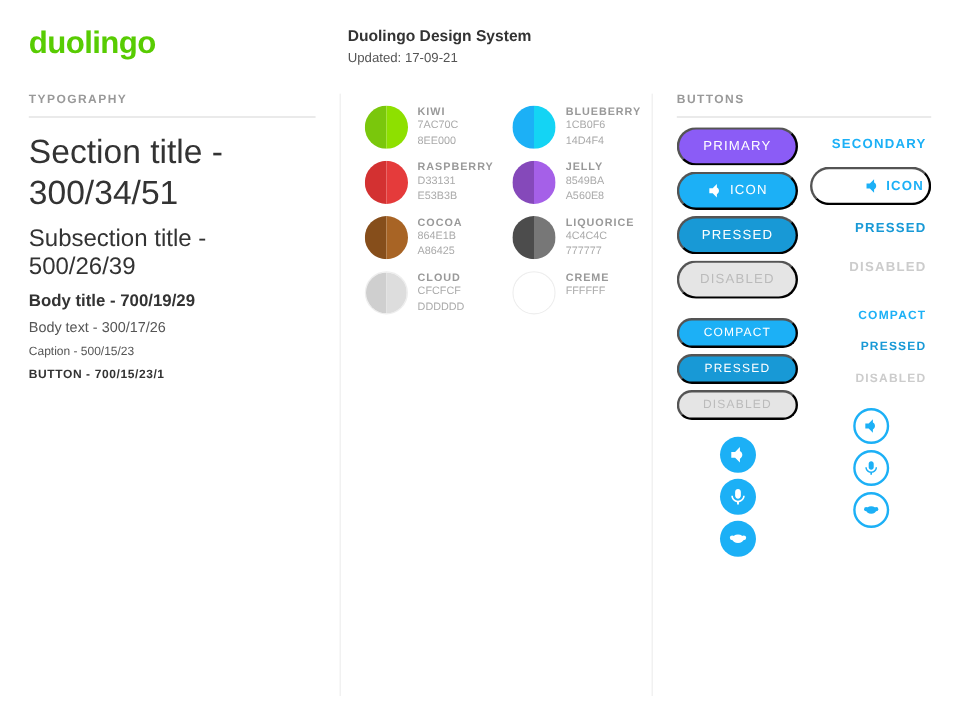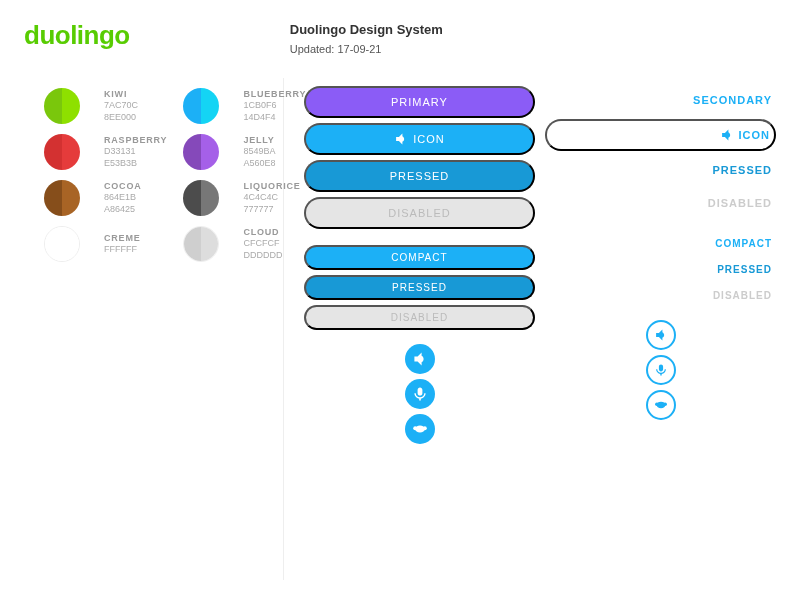--- a/index.html
+++ b/index.html
@@ -128,22 +128,21 @@
 
     
     .color-grid {
       display: grid;
       grid-template-columns: 1fr 1fr;
       gap: 10px 16px;
       margin-top: 10px;
     }
     .color-item {
       display: flex;
-      align-items: center;
-      gap: 24px;
+      gap: 8px;
     }
     .color-info .color-name {
       font-size: 9px;
       font-weight: 700;
       letter-spacing: 0.8px;
       color: #999;
       text-transform: uppercase;
     }
     .color-info .color-hex1,
     .color-info .color-hex2 {
@@ -370,20 +369,29 @@
       <span>duolingo</span>
     </div>
     <div class="header-info">
       <div class="title">Duolingo Design System</div>
       <div>Updated: 17-09-21</div>
     </div>
   </div>
 
   <div class="columns">
 
+    <div class="col-typography">
+      <div class="section-label">TYPOGRAPHY</div>
+      <div class="typo-section-title">Section title - 300/34/51</div>
+      <div class="typo-subsection-title">Subsection title - 500/26/39</div>
+      <div class="typo-body-title">Body title - 700/19/29</div>
+      <div class="typo-body-text">Body text - 300/17/26</div>
+      <div class="typo-caption">Caption - 500/15/23</div>
+      <div class="typo-button">BUTTON - 700/15/23/1</div>
+    </div>
 
     <div class="col-colors">
       <div class="color-grid">
 
         <div class="color-item">
           <div class="split-circle">
             <div class="half-left" style="background:#7AC70C;"></div>
             <div class="half-right" style="background:#8EE000;"></div>
           </div>
           <div class="color-info">
@@ -450,46 +458,47 @@
           </div>
           <div class="color-info">
             <div class="color-name">LIQUORICE</div>
             <div class="color-hex1">4C4C4C</div>
             <div class="color-hex2">777777</div>
           </div>
         </div>
 
         <div class="color-item">
           <div class="split-circle" style="border:1px solid #eee;">
+            <div class="half-left" style="background:#CFCFCF;"></div>
+            <div class="half-right" style="background:#DDDDDD;"></div>
+          </div>
+          <div class="color-info">
+            <div class="color-name">CLOUD</div>
+            <div class="color-hex1">CFCFCF</div>
+            <div class="color-hex2">DDDDDD</div>
+          </div>
+        </div>
+
+        <div class="color-item">
+          <div class="split-circle" style="border:1px solid #eee;">
             <div class="half-left" style="background:#FFFFFF;"></div>
             <div class="half-right" style="background:#FFFFFF;"></div>
           </div>
           <div class="color-info">
             <div class="color-name">CREME</div>
             <div class="color-hex1">FFFFFF</div>
             <div class="color-hex2"></div>
           </div>
         </div>
 
-        <div class="color-item">
-          <div class="split-circle" style="border:1px solid #eee;">
-            <div class="half-left" style="background:#CFCFCF;"></div>
-            <div class="half-right" style="background:#DDDDDD;"></div>
-          </div>
-          <div class="color-info">
-            <div class="color-name">CLOUD</div>
-            <div class="color-hex1">CFCFCF</div>
-            <div class="color-hex2">DDDDDD</div>
-          </div>
-        </div>
-
       </div>
     </div>
 
     <div class="col-buttons">
+      <div class="section-label">BUTTONS</div>
 
       <div style="display:flex; gap:10px; margin-top:8px;">
 
         <div style="flex:1; display:flex; flex-direction:column; gap:5px;">
           <button class="btn-primary">PRIMARY</button>
           <button class="btn-icon">
             <svg viewBox="0 0 20 20" fill="white" width="14" height="14">
                 <path d="M3 7v6h4l5 5V2L7 7H3zm11.5 3c0-1.77-1.02-3.29-2.5-4.03v8.05c1.48-.73 2.5-2.25 2.5-4.02z"></path>
               </svg>
             <span>ICON</span>

